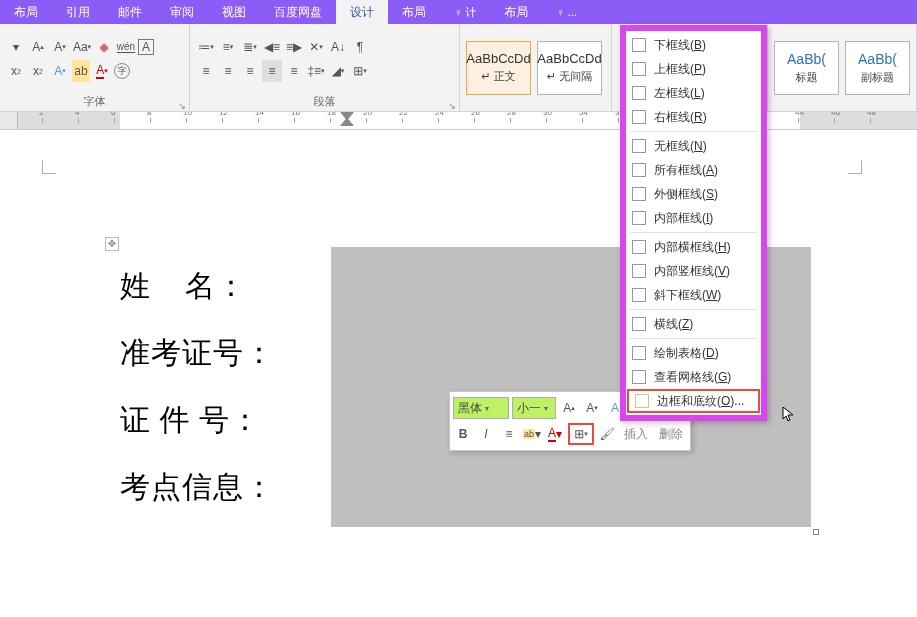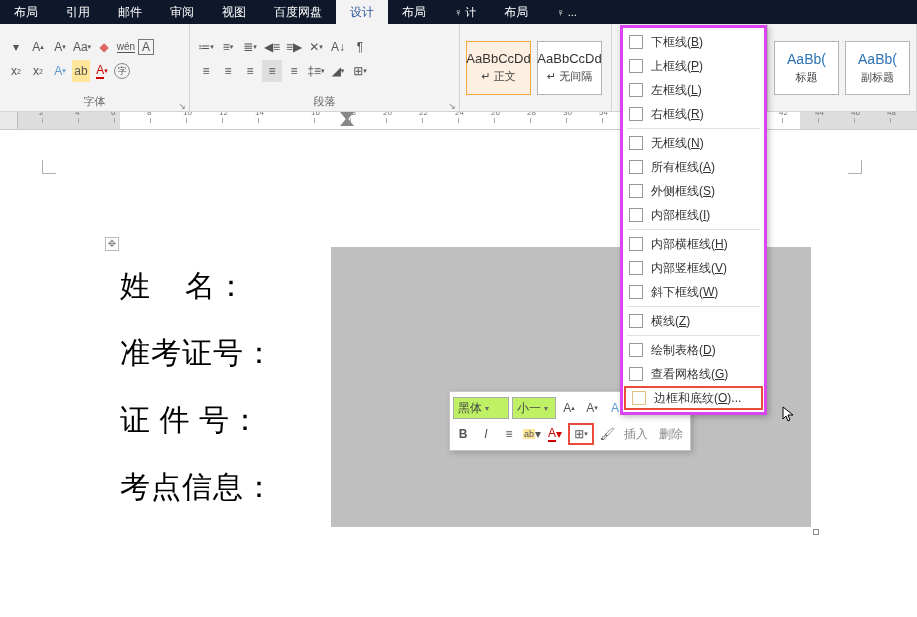--- a/index.html
+++ b/index.html
@@ -1,18 +1,18 @@
 <!DOCTYPE html>
 <html><head>
   <meta charset="utf-8">
   <style>
     * { margin: 0; padding: 0; box-sizing: border-box; font-family: "Microsoft YaHei", Arial, sans-serif; }
     body { background: #fff; width: 917px; height: 617px; overflow: hidden; position: relative; }
     
-    .menu-bar { background: #0f172a; height: 24px; display: flex; align-items: center; padding: 0; }
+    .menu-bar { background: #8b5cf6; height: 24px; display: flex; align-items: center; padding: 0; }
     .menu-item { color: #fff; font-size: 12px; padding: 0 14px; height: 100%; display: flex; align-items: center; }
     .menu-item.active { background: #f3f3f3; color: #2b579a; }
     .bulb { font-size: 11px; }
     
     .ribbon { background: #f3f3f3; border-bottom: 1px solid #d4d4d4; height: 88px; display: flex; }
     .rgroup { border-right: 1px solid #d4d4d4; display: flex; flex-direction: column; }
     .rg-content { flex: 1; display: flex; align-items: center; padding: 4px 6px; gap: 4px; }
     .rg-label { text-align: center; font-size: 11px; color: #666; padding-bottom: 2px; position: relative; }
     .rg-corner { position: absolute; right: 2px; bottom: 0; width: 10px; height: 10px; font-size: 9px; color: #888; }
     
@@ -37,21 +37,21 @@
     .doc-area { position: relative; background: #fff; height: 487px; }
     .page-corner-l { position: absolute; top: 30px; left: 42px; width: 14px; height: 14px; border-left: 1px solid #b0b0b0; border-bottom: 1px solid #b0b0b0; }
     .page-corner-r { position: absolute; top: 30px; left: 848px; width: 14px; height: 14px; border-right: 1px solid #b0b0b0; border-bottom: 1px solid #b0b0b0; }
     .para-mark { position: absolute; top: 107px; left: 105px; width: 14px; height: 14px; border: 1px solid #b8b8b8; font-size: 10px; text-align: center; color: #888; }
     
     .shaded-box { position: absolute; top: 117px; left: 331px; width: 480px; height: 280px; background: #bfbfbf; }
     .corner-mark { position: absolute; width: 6px; height: 6px; border: 1px solid #888; }
     
     .doc-text { position: absolute; left: 120px; font-family: "SimSun", serif; font-size: 30px; color: #000; letter-spacing: 1px; white-space: pre; }
     
-    .border-menu { position: absolute; top: 25px; left: 620px; width: 147px; background: #fff; border: 3px solid #d946ef; box-shadow: 2px 2px 6px rgba(0,0,0,0.25); z-index: 100; padding: 2px 0; }
+    .border-menu { position: absolute; top: 25px; left: 620px; width: 147px; background: #fff; border: 6px solid #d946ef; box-shadow: 2px 2px 6px rgba(0,0,0,0.25); z-index: 100; padding: 2px 0; }
     .bm-item { height: 24px; display: flex; align-items: center; padding: 0 6px; font-size: 12px; color: #333; gap: 8px; }
     .bm-item.highlighted { border: 2px solid #e84c3d; margin: 0 1px; height: 24px; }
     .bm-sep { height: 1px; background: #e0e0e0; margin: 2px 4px; }
     .bm-icon { width: 14px; height: 14px; border: 1px solid #999; font-size: 8px; display: flex; align-items: center; justify-content: center; color: #777; flex-shrink: 0; }
     .bm-icon.doc { background: #fff; border-color: #e0c080; }
     .bm-shortcut { text-decoration: underline; }
     
     .float-toolbar { position: absolute; top: 391px; left: 449px; background: #fff; border: 1px solid #c6c6c6; box-shadow: 2px 2px 6px rgba(0,0,0,0.2); z-index: 90; padding: 3px; }
     .ft-row { display: flex; align-items: center; gap: 3px; height: 26px; }
     .ft-combo { border: 1px solid #ababab; background: #bef264; height: 22px; display: flex; align-items: center; padding: 0 4px; font-size: 12px; color: #444; position: relative; }
@@ -188,21 +188,21 @@
       </div>
       <div class="ruler-tick" style="width: 36px;">
         <span class="ruler-num">10</span>
       </div>
       <div class="ruler-tick" style="width: 36px;">
         <span class="ruler-num">12</span>
       </div>
       <div class="ruler-tick" style="width: 36px;">
         <span class="ruler-num">14</span>
       </div>
-      <div class="ruler-tick" style="width: 36px; margin-left: 20px;">
+      <div class="ruler-tick" style="width: 36px;">
         <span class="ruler-num">16</span>
       </div>
       <div class="ruler-tick" style="width: 36px;">
         <span class="ruler-num">18</span>
       </div>
       <div class="ruler-tick" style="width: 36px;">
         <span class="ruler-num">20</span>
       </div>
       <div class="ruler-tick" style="width: 36px;">
         <span class="ruler-num">22</span>

